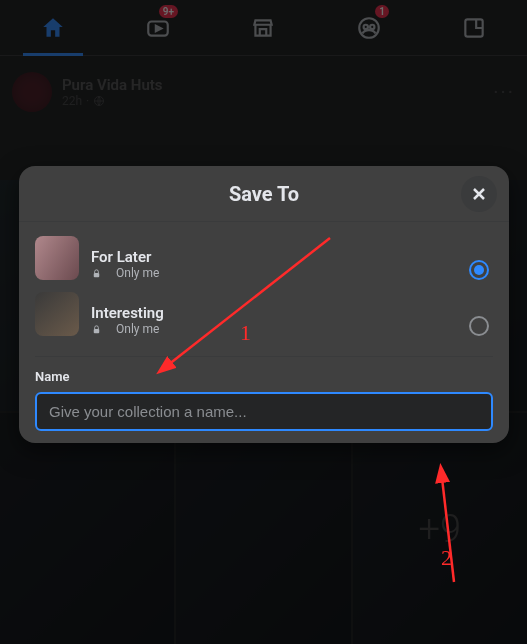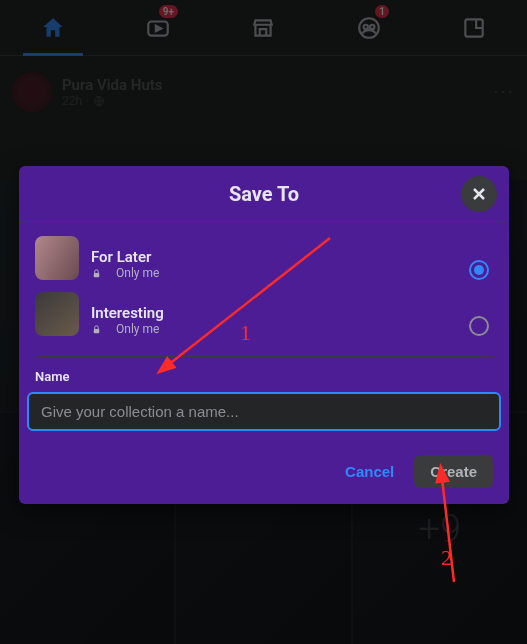--- a/index.html
+++ b/index.html
@@ -92,22 +92,22 @@
       display:flex;align-items:center;justify-content:center;
       font-size:38px;font-weight:300;color:#fff;
       background: linear-gradient(135deg,#3a3a4a,#1a1a2a);
     }
     
     .modal {
       position: absolute;
       top: 166px;
       left: 19px;
       width: 490px;
-      background: #4c1d95;
-      border-radius: 6px;
+      background: #404040;
+      border-radius: 16px;
       z-index: 20;
       box-shadow: 0 8px 24px rgba(0,0,0,0.5);
       padding-bottom: 12px;
     }
     .modal-header {
       height: 56px;
       display:flex;
       align-items:center;
       justify-content:center;
       position:relative;
@@ -145,21 +145,21 @@
       position:absolute; right:4px;
       width: 20px; height:20px; border-radius:50%;
       border: 2px solid #8a8d91;
     }
     .radio.selected { border-color:#2e89ff; }
     .radio.selected::after{
       content:"";position:absolute;inset:3px;background:#2e89ff;border-radius:50%;
     }
     .divider { border: none; border-top:1px solid #3a3b3c; margin: 6px 16px; }
     .name-label { font-weight:600; color:#e4e6eb; padding: 6px 16px 8px; font-size:13px;}
-    .name-input-wrap { padding: 0 8px; }
+    .name-input-wrap { padding: 0 16px; }
     .name-input {
       width:100%;
       background: #242526;
       border: 2px solid #2e89ff;
       border-radius: 6px;
       padding: 9px 12px;
       font-size: 15px;
       color:#e4e6eb;
       outline:none;
     }
@@ -296,24 +296,20 @@
     </div>
   </div>
 
   <hr class="divider">
 
   <div class="name-label">Name</div>
   <div class="name-input-wrap">
     <input class="name-input" type="text" placeholder="Give your collection a name..." style="">
   </div>
 
-  <div class="modal-footer">
-    <button class="btn btn-cancel">Cancel</button>
-    <button class="btn btn-create">Create</button>
-  </div>
 </div>
 
 <div class="arrow" style="top:230px;left:150px;">
   <svg width="190" height="150">
     <defs>
         <marker id="ah1" markerWidth="10" markerHeight="10" refX="2" refY="3" orient="auto">
           <path d="M0,0 L0,6 L8,3 z" fill="#ff2a2a"></path>
         </marker>
       </defs>
     <line x1="180" y1="8" x2="18" y2="135" stroke="#ff2a2a" stroke-width="2.5" marker-end="url(#ah1)"></line>

